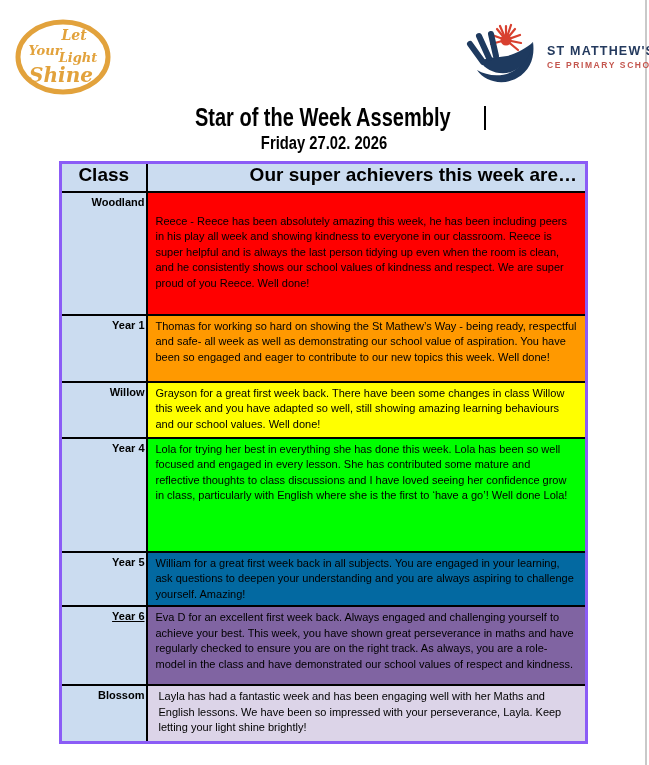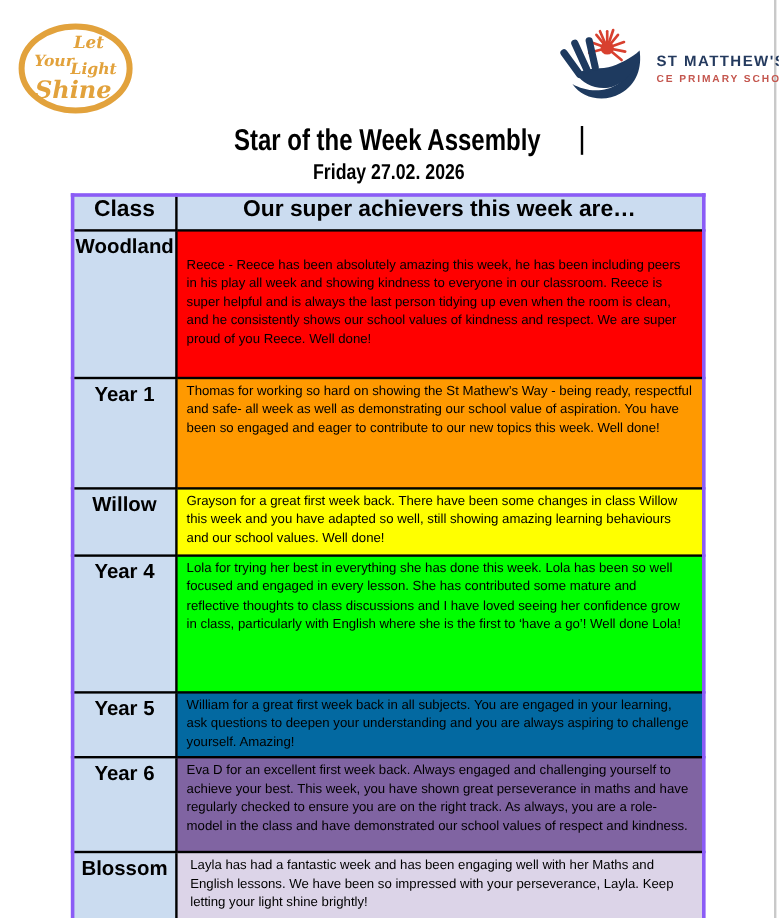--- a/index.html
+++ b/index.html
@@ -66,34 +66,34 @@
   }
   .doc-table td, .doc-table th { border: 2px solid #000; vertical-align: top; }
   .col-class { width: 86px; }
 
   .hdr-row { height: 29px; }
   .hdr-class {
     text-align: center; font-weight: bold; font-size: 19px;
     vertical-align: middle; padding: 0 2px;
   }
   .hdr-achievers {
-    text-align: center; font-weight: bold; font-size: 19px;
+    text-align: right; font-weight: bold; font-size: 19px;
     vertical-align: middle; padding: 0 8px;
   }
 
   .class-cell {
-    font-weight: bold; font-size: 17px; padding: 3px 1px;
-    text-align: center;
+    font-weight: bold; font-size: 11px; padding: 3px 1px;
+    text-align: right;
   }
   .achiever-cell {
     font-size: 11px; line-height: 15.5px; padding: 3px 8px 3px 8px;
     text-align: left;
   }
   .r0 { height: 123px; } .r0 .achiever-cell { padding-top: 21px; margin-top: 16px; }
-  .r1 { height: 92px; }
+  .r1 { height: 67px; }
   .r2 { height: 56px; }
   .r3 { height: 114px; }
   .r4 { height: 47px; }
   .r5 { height: 79px; }
   .r6 { height: 57px; }
 </style>
 </head>
 <body>
 
 <div class="page-edge-line"></div>
@@ -179,21 +179,21 @@
     <td class="class-cell" style="background-color: rgb(203, 220, 240);">Year 4</td>
     <td class="achiever-cell" style="background-color: rgb(0, 255, 0);">Lola for trying her best in everything she has done this week. Lola has been so well focused and engaged in every lesson. She has contributed some mature and reflective thoughts to class discussions and I have loved seeing her confidence grow in class, particularly with English where she is the first to ‘have a go’! Well done Lola!</td>
   </tr>
 
   <tr class="r4">
     <td class="class-cell" style="background-color: rgb(203, 220, 240);">Year 5</td>
     <td class="achiever-cell" style="background-color: #0369a1;">William for a great first week back in all subjects. You are engaged in your learning, ask questions to deepen your understanding and you are always aspiring to challenge yourself. Amazing!</td>
   </tr>
 
   <tr class="r5">
-    <td class="class-cell" style="background-color: rgb(203, 220, 240);">Year 6</td>
+    <td class="class-cell" style="background-color: rgb(203, 220, 240); text-decoration: underline;">Year 6</td>
     <td class="achiever-cell" style="background-color: rgb(128, 100, 162);">Eva D for an excellent first week back. Always engaged and challenging yourself to achieve your best. This week, you have shown great perseverance in maths and have regularly checked to ensure you are on the right track. As always, you are a role-model in the class and have demonstrated our school values of respect and kindness.</td>
   </tr>
 
   <tr class="r6">
     <td class="class-cell" style="background-color: rgb(203, 220, 240);">Blossom</td>
     <td class="achiever-cell" style="background-color: rgb(220, 212, 232); padding-left: 11px;">Layla has had a fantastic week and has been engaging well with her Maths and English lessons. We have been so impressed with your perseverance, Layla. Keep letting your light shine brightly!</td>
   </tr>
 </tbody>
   </table>
 

